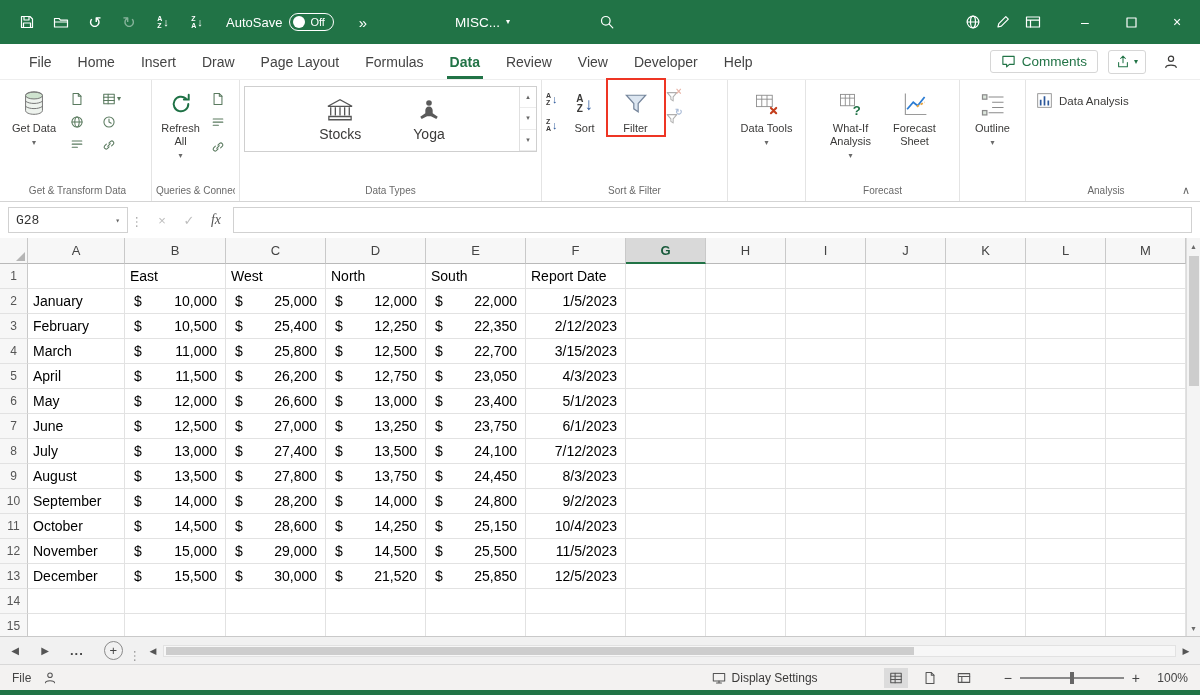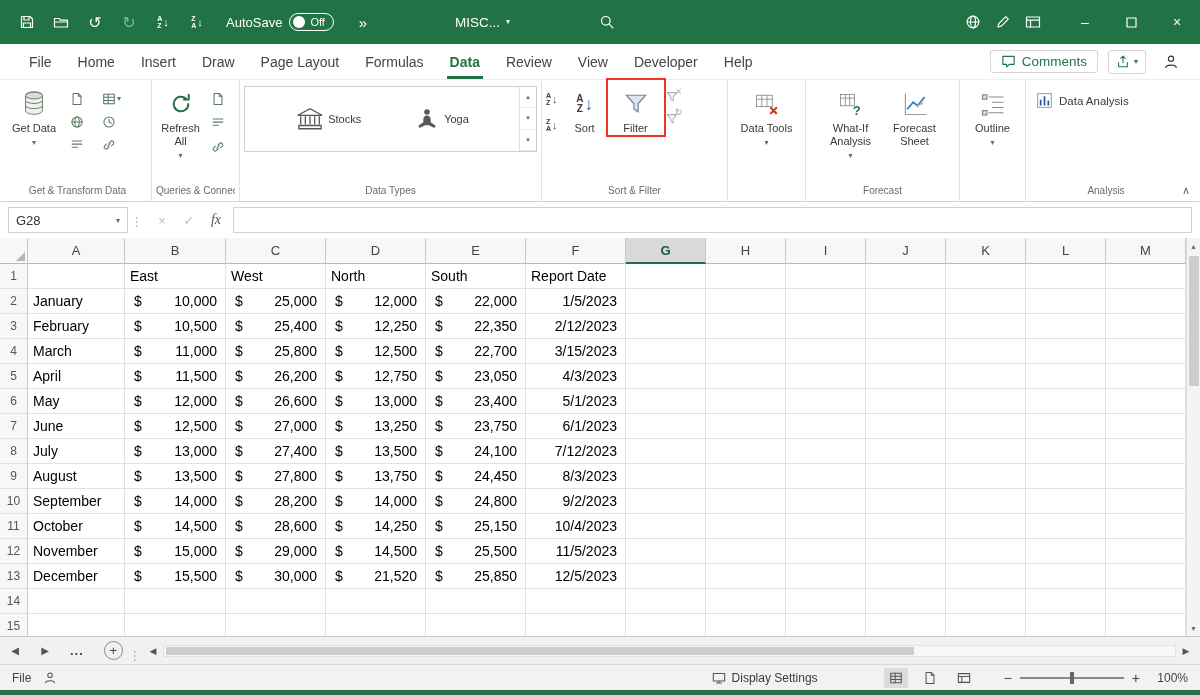--- a/index.html
+++ b/index.html
@@ -40,42 +40,42 @@
   .rg-content { flex:1; display:flex; align-items:flex-start; }
   .rg-label { height:20px; font-size:10px; color:#6a6a6a; text-align:center; line-height:20px; white-space:nowrap; overflow:hidden; }
   .bigbtn { display:flex; flex-direction:column; align-items:center; padding:4px 3px 0; font-size:11px; color:#3b3a39; text-align:center; line-height:13px; border-radius:3px; cursor:default; }
   .bigbtn .icw { height:36px; display:flex; align-items:center; justify-content:center; }
   .bb-chev { font-size:8px; color:#6a6a6a; margin-top:1px; }
   .sbtn { width:24px; height:18px; display:flex; align-items:center; gap:1px; color:#5a7a5f; }
   .sbgrid { display:grid; grid-template-columns:repeat(2, 24px); gap:5px 8px; margin:8px 0 0 10px; }
   .scol { display:flex; flex-direction:column; gap:6px; margin:8px 0 0 6px; color:#5a7a5f; }
   .gallery { flex:1; height:66px; margin-top:4px; border:1px solid #cfcfcf; background:#fff; display:flex; }
   .g-items { flex:1; display:flex; justify-content:center; align-items:center; gap:52px; }
-  .g-item { display:flex; flex-direction:row; align-items:center; gap:3px; font-size:11px; color:#3b3a39; }
+  .g-item { display:flex; flex-direction:column; align-items:center; gap:3px; font-size:14px; color:#3b3a39; }
   .g-scroll { width:17px; border-left:1px solid #e0e0e0; display:flex; flex-direction:column; }
   .g-sb { flex:1; display:flex; align-items:center; justify-content:center; font-size:7px; color:#666; border-bottom:1px solid #ececec; }
   .sf { display:flex; gap:5px; }
   .sf-col { display:flex; flex-direction:column; gap:8px; margin-top:8px; }
   .azbtn { display:flex; align-items:center; height:18px; color:#3b3a39; }
   .azbtn .azarw { color:#2b579a; }
   .dimmed { opacity:.4; }
   .filter-wrap { position:relative; }
   .redbox { position:absolute; left:-6px; top:-4px; right:-6px; bottom:-2px; border:2px solid #ee3524; pointer-events:none; }
   .azbig { display:flex; align-items:center; }
   .azbig .azcol i { font-size:10px; line-height:10.5px; }
   .azbig .azarw { font-size:17px; color:#2b579a; }
   .rowbtn { display:flex; align-items:center; gap:6px; font-size:11.5px; color:#3b3a39; margin:10px 6px 0; white-space:nowrap; }
   .collapse-ribbon { position:absolute; right:10px; bottom:4px; color:#666; font-size:11px; }
   .sfi { position:relative; display:flex; }
   .sfi .rx { position:absolute; right:-3px; top:-4px; color:#c43e1c; font-size:10px; font-style:normal; font-weight:bold; }
   .sfi .rr { position:absolute; right:-4px; top:-5px; color:#2b579a; font-size:9px; font-style:normal; font-weight:bold; }
 
   
   .formulabar { height:36px; background:#fff; display:flex; align-items:center; padding:0 8px; gap:7px; }
-  .namebox { width:120px; height:26px; border:1px solid #d1d1d1; display:flex; align-items:center; padding:0 7px; font-size:13px; color:#333; }
+  .namebox { width:120px; height:26px; border:1px solid #d1d1d1; display:flex; align-items:center; padding:0 7px; font-size:13px; color:#333;font-family:Liberation Mono, monospace; }
   .nb-chev { margin-left:auto; font-size:8px; color:#666; }
   .vdots { color:#999; font-size:13px; transform:rotate(90deg); letter-spacing:-1px; width:10px; text-align:center; }
   .fb-btn { width:20px; text-align:center; color:#bdbdbd; font-size:13px; }
   .fb-fx { font-family:"Liberation Serif", serif; font-style:italic; color:#555; font-size:14px; width:20px; text-align:center; }
   .fb-input { flex:1; height:26px; border:1px solid #d1d1d1; background:#fff; }
 
   
   .gridwrap { height:398px; display:flex; }
   .gridmain { width:1186px; overflow:hidden; }
   .chrow { display:flex; height:26px; background:#f7f7f7; }

